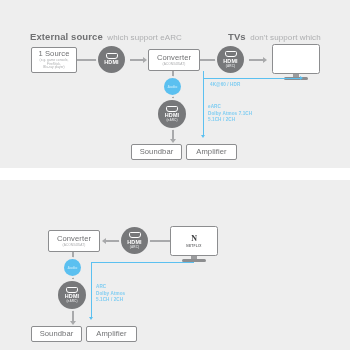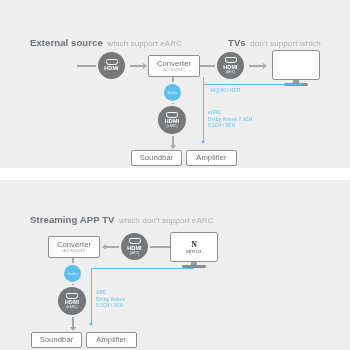--- a/index.html
+++ b/index.html
@@ -5,21 +5,21 @@
   html,body{margin:0;padding:0;background:#ffffff;}
   body{width:350px;height:350px;overflow:hidden;
        font-family:"Liberation Sans","DejaVu Sans",sans-serif;}
 
   .stage{position:relative;width:350px;height:350px;background:#ffffff;}
 
   .panel{position:absolute;left:0;width:350px;background:#eeeeee;}
   #panel-top{top:0;height:168px;}
   #panel-bottom{top:180px;height:170px;}
 
-  .inner{position:absolute;left:0;top:14px;width:350px;height:100%;}
+  .inner{position:absolute;left:0;top:8px;width:350px;height:100%;}
 
   
   .heading{position:absolute;white-space:nowrap;}
   .heading .strong{font-size:9.5px;font-weight:bold;color:#6f7072;letter-spacing:.1px;}
   .heading .light{font-size:8px;font-weight:normal;color:#adaeb0;letter-spacing:.1px;}
 
   
   .box{position:absolute;box-sizing:border-box;background:#ffffff;
        border:1.4px solid #8c8d8f;border-radius:2px;
        display:flex;flex-direction:column;align-items:center;justify-content:center;
@@ -98,20 +98,26 @@
       <div class="heading" style="left:30px;top:18px;">
         <span class="strong">External source</span>
         <span class="light">which support eARC</span>
       </div>
 
       <div class="heading" style="left:228px;top:18px;">
         <span class="strong">TVs</span>
         <span class="light">don't support which</span>
       </div>
 
+      <div class="box" style="left:31px;top:39px;width:46px;height:26px;">
+        <span class="t1">1 Source</span>
+        <span class="t2">(e.g. game console,
+FireStick,
+Blu-ray player)</span>
+      </div>
 
       <div class="ln ln-h" style="left:77px;top:51.2px;width:20px;"></div>
 
       <div class="ln ln-h" style="left:130px;top:51.2px;width:14px;"></div>
       <div class="arrow arrow-r" style="left:143px;top:48.8px;"></div>
 
       <div class="hdmi" style="left:98px;top:38px;width:27px;height:27px;">
         <span class="port"></span>
         <span class="lbl">HDMI</span>
       </div>
@@ -166,24 +172,20 @@
       <div class="box" style="left:186px;top:136px;width:51px;height:16px;">
         <span class="t1">Amplifier</span>
       </div>
 
     </div>
   </div>
 
   <div class="panel" id="panel-bottom">
     <div class="inner">
 
-      <div class="heading" style="left:30px;top:15px;">
-        <span class="strong">Streaming APP TV</span>
-        <span class="light">which don't support eARC</span>
-      </div>
 
       <div class="box" style="left:48px;top:42px;width:52px;height:22px;">
         <span class="t1">Converter</span>
         <span class="t2">(ACON3435AT)</span>
       </div>
 
       <div class="ln ln-h" style="left:106px;top:52.2px;width:16px;"></div>
       <div class="arrow arrow-l" style="left:102px;top:49.8px;"></div>
       <div class="ln ln-h" style="left:148px;top:52.2px;width:22px;"></div>
 

